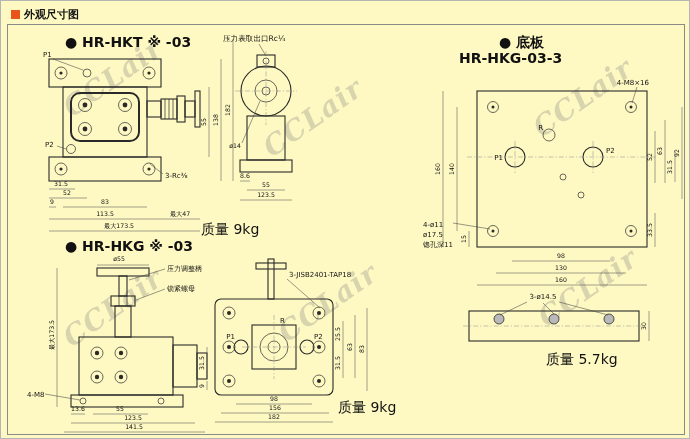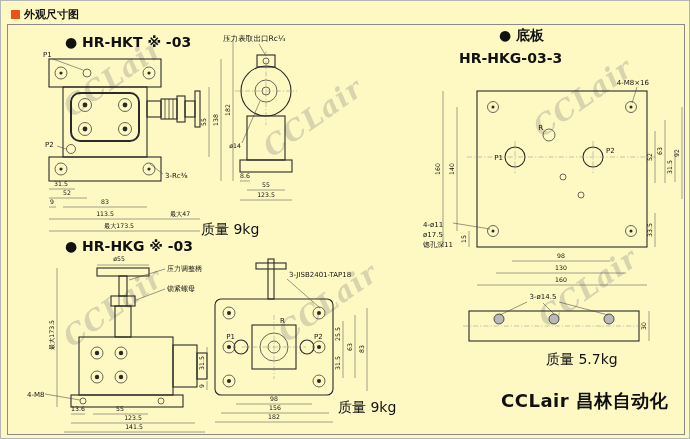--- a/index.html
+++ b/index.html
@@ -42,26 +42,25 @@
 
   <div class="wm" style="left:55px;top:60px">CCLair</div>
   <div class="wm" style="left:255px;top:100px">CCLair</div>
   <div class="wm" style="left:525px;top:80px">CCLair</div>
   <div class="wm" style="left:55px;top:290px">CCLair</div>
   <div class="wm" style="left:270px;top:285px">CCLair</div>
   <div class="wm" style="left:530px;top:270px">CCLair</div>
 
   <div class="sec-title" style="left:16px;top:33px">● HR-HKT ※ -03</div>
   <div class="mass" style="left:200px;top:220px">质量 9kg</div>
-  <div class="sec-title" style="left:450px;top:26px">● 底板</div>
+  <div class="sec-title" style="left:450px;top:33px">● 底板</div>
   <div class="sec-sub" style="left:458px;top:49px">HR-HKG-03-3</div>
   <div class="mass" style="left:545px;top:350px">质量 5.7kg</div>
   <div class="sec-title" style="left:16px;top:237px">● HR-HKG ※ -03</div>
   <div class="mass" style="left:337px;top:398px">质量 9kg</div>
-  <div class="logo" style="left:500px;top:388px">CCLair 昌林自动化</div>
 
   <svg style="left:8px;top:28px" width="392" height="214" viewBox="0 0 392 214">
     <g>
       <rect class="out" x="40" y="30" width="112" height="28"></rect>
       <circle class="thin" cx="52" cy="44" r="6"></circle>
         <circle class="dot" cx="52" cy="44" r="1.6"></circle>
       <circle class="thin" cx="140" cy="44" r="6"></circle>
         <circle class="dot" cx="140" cy="44" r="1.6"></circle>
       <circle class="thin" cx="78" cy="44" r="4"></circle>
       <rect class="out" x="54" y="58" width="84" height="70"></rect>

